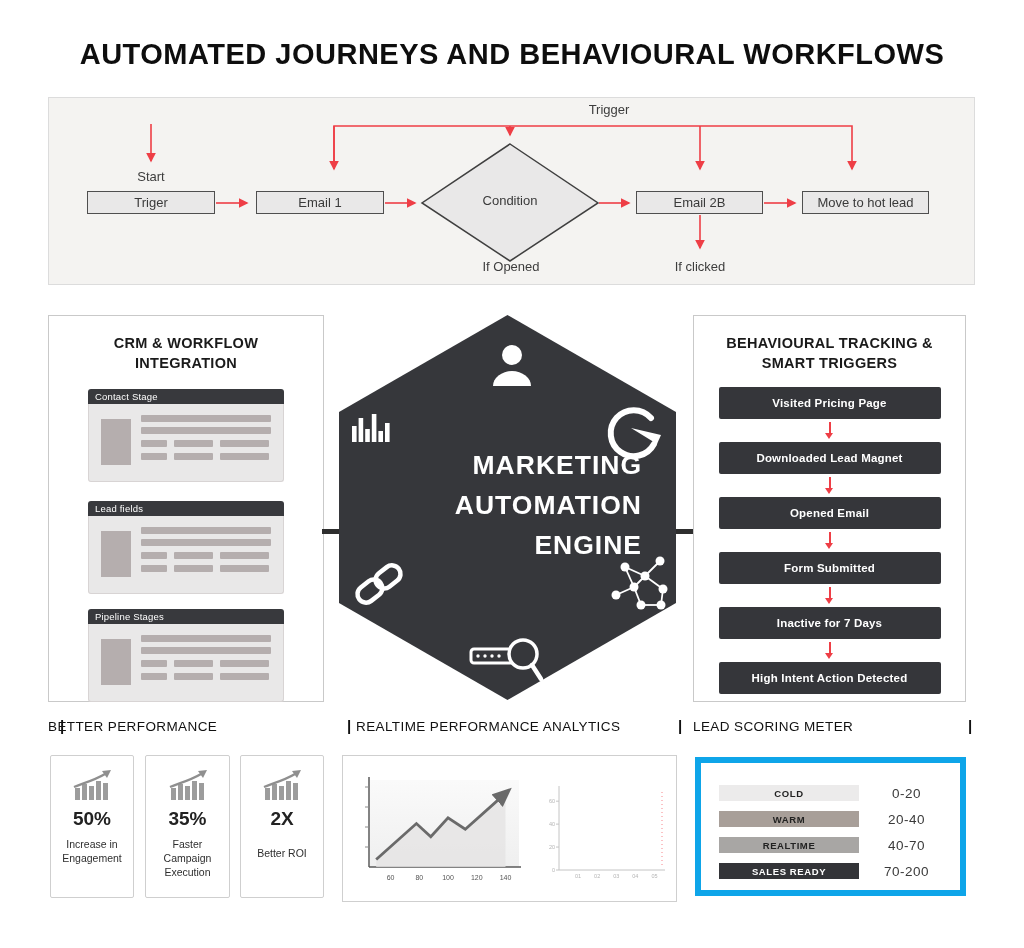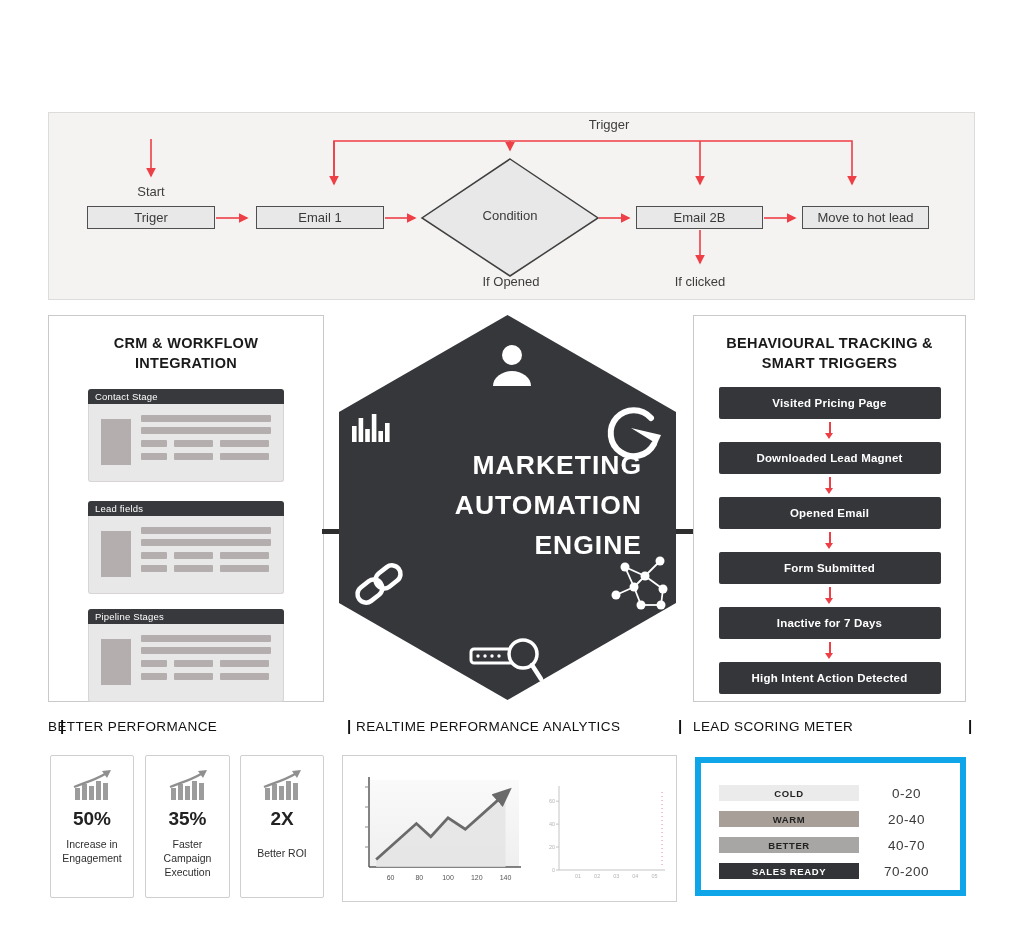--- a/index.html
+++ b/index.html
@@ -9,21 +9,21 @@
   *{box-sizing:border-box;margin:0;padding:0}
   html,body{width:1024px;height:948px;background:#fff;font-family:"Liberation Sans",sans-serif}
   .page{position:relative;width:1024px;height:948px;background:#fff;overflow:hidden}
   .abs{position:absolute}
 
   
   .main-title{left:0;top:38px;width:1024px;text-align:center;font-size:29px;font-weight:800;
     letter-spacing:.5px;color:#0e0e0e}
 
   
-  .flow{left:48px;top:112px;width:927px;height:188px;background:var(--flow-bg);border:1px solid #dcdcdc}
+  .flow{left:48px;top:97px;width:927px;height:188px;background:var(--flow-bg);border:1px solid #dcdcdc}
   .flow svg{position:absolute;left:0;top:0}
   .fbox{position:absolute;height:23px;background:var(--box-fill);border:1.5px solid #4f4f4f;
     display:flex;align-items:center;justify-content:center;font-size:13px;color:#3a3a3a}
   .flabel{position:absolute;font-size:13px;color:#3d3d3d;text-align:center}
   .diamond-label{position:absolute;left:401px;top:95px;width:120px;text-align:center;
     font-size:13px;color:#3a3a3a}
 
   
   .panel{border:1px solid var(--panel-border);background:#fff}
   .left-panel{left:48px;top:315px;width:276px;height:387px;padding-top:18px}
@@ -81,20 +81,21 @@
   .srow{display:flex;align-items:center;height:16px;margin:0 0 10px 18px}
   .sbar{width:140px;height:16px;display:flex;align-items:center;justify-content:center;
     font-size:9.5px;font-weight:800;letter-spacing:.6px}
   .sval{width:95px;text-align:center;font-size:13.5px;color:#3a3a3a;letter-spacing:.5px}
 </style>
 </head>
 <body>
 
 <div class="page">
 
+  <div class="abs main-title">AUTOMATED JOURNEYS AND BEHAVIOURAL WORKFLOWS</div>
 
   <div class="abs flow">
     <svg width="925" height="191" viewBox="0 0 925 191">
       <defs>
         <marker id="ra" markerWidth="7" markerHeight="7" refX="5" refY="3" orient="auto">
           <polygon points="0,0 6,3 0,6" fill="#ee3e46"></polygon>
         </marker>
       </defs>
 
       <path d="M102,26 V63" stroke="#ee3e46" stroke-width="1.6" fill="none" marker-end="url(#ra)"></path>
@@ -395,21 +396,21 @@
   <div class="abs scoring">
     <div class="srow">
       <div class="sbar" style="background: rgb(236, 235, 235); color: rgb(34, 34, 34);">COLD</div>
       <div class="sval">0-20</div>
     </div>
     <div class="srow">
       <div class="sbar" style="background: rgb(168, 159, 153); color: rgb(34, 34, 34);">WARM</div>
       <div class="sval">20-40</div>
     </div>
     <div class="srow">
-      <div class="sbar" style="background: rgb(168, 166, 164); color: rgb(34, 34, 34);">BETTER</div>
+      <div class="sbar" style="background: rgb(168, 166, 164); color: rgb(34, 34, 34);">REALTIME</div>
       <div class="sval">40-70</div>
     </div>
     <div class="srow">
       <div class="sbar" style="background: rgb(51, 52, 56); color: rgb(255, 255, 255);">SALES READY</div>
       <div class="sval">70-200</div>
     </div>
   </div>
 
 </div>
 

